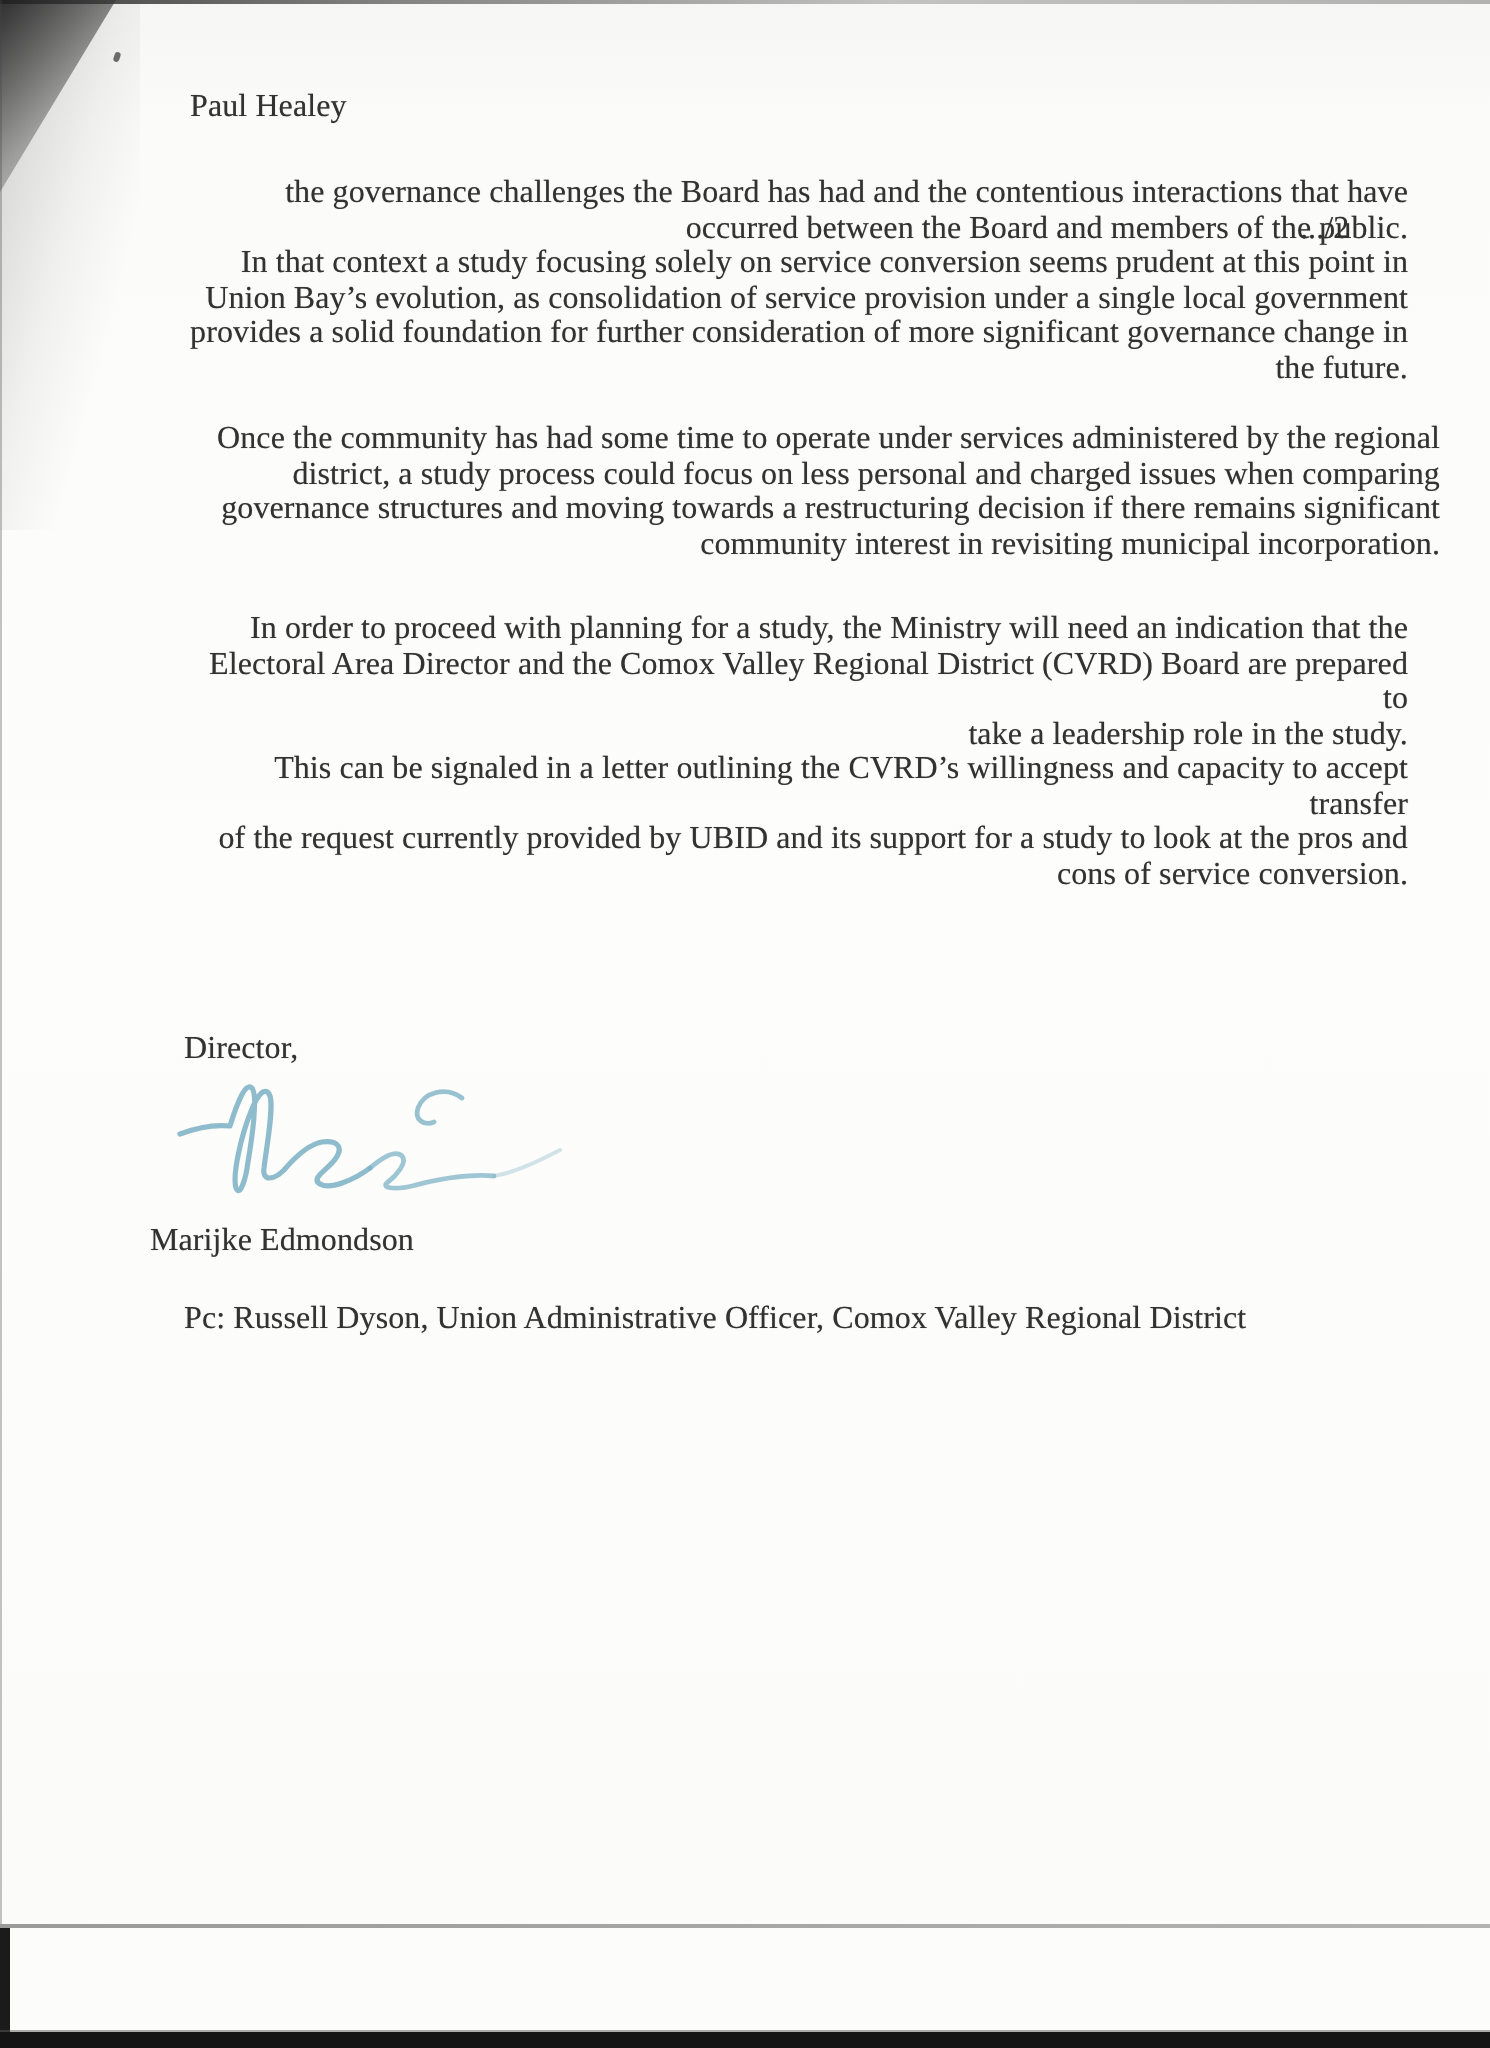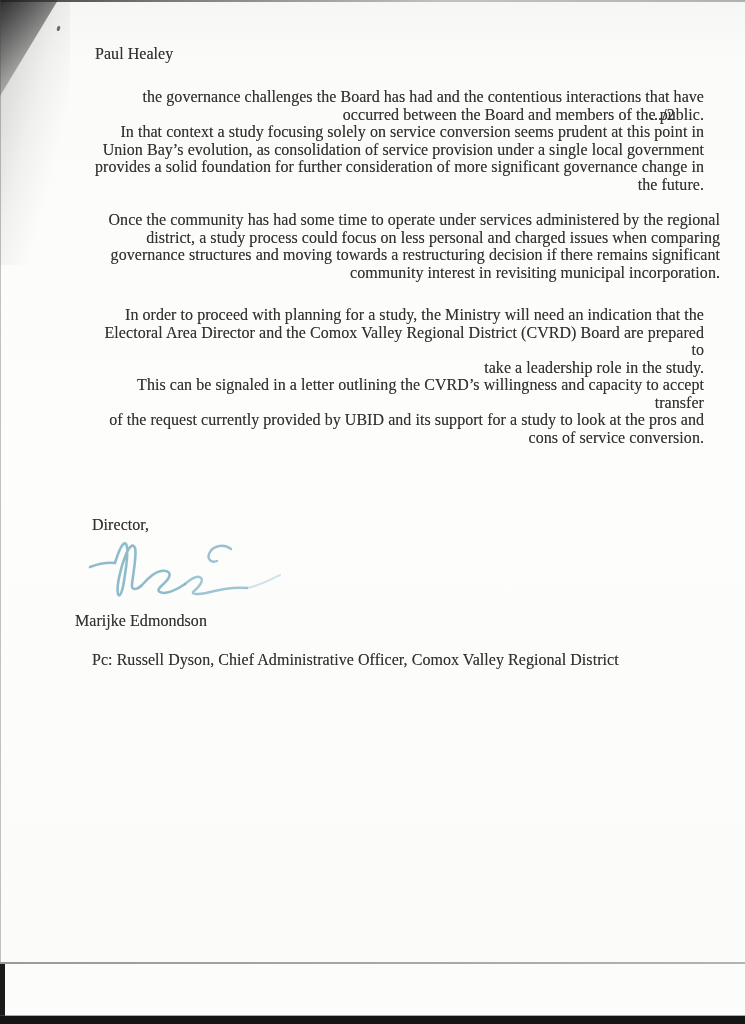--- a/index.html
+++ b/index.html
@@ -131,15 +131,15 @@
                C137 58 152 56 163 57" fill="none" stroke-width="2.4" stroke-linecap="round" stroke-linejoin="round" opacity="0.75" stroke="#7fb3c6"></path>
       <path d="M147 18 C139 12 128 15 125 23 C123 29 128 32 133 30" fill="none" stroke-width="2.4" stroke-linecap="round" opacity="0.8" stroke="#7fb3c6"></path>
       <path d="M163 57 C175 55 188 48 196 44" fill="none" stroke-width="2" stroke-linecap="round" opacity="0.35" stroke="#7fb3c6"></path>
     </svg>
   </div>
 
   <div class="signer-block letter-text">
     <p>Marijke Edmondson</p>
   </div>
 
-  <p class="cc-line letter-text">Pc: Russell Dyson, Chief Administrative Officer, Comox Valley Regional District</p>
+  <p class="cc-line letter-text">Pc: Russell Dyson, Union Administrative Officer, Comox Valley Regional District</p>
 
 </div>
 
 </body></html>

